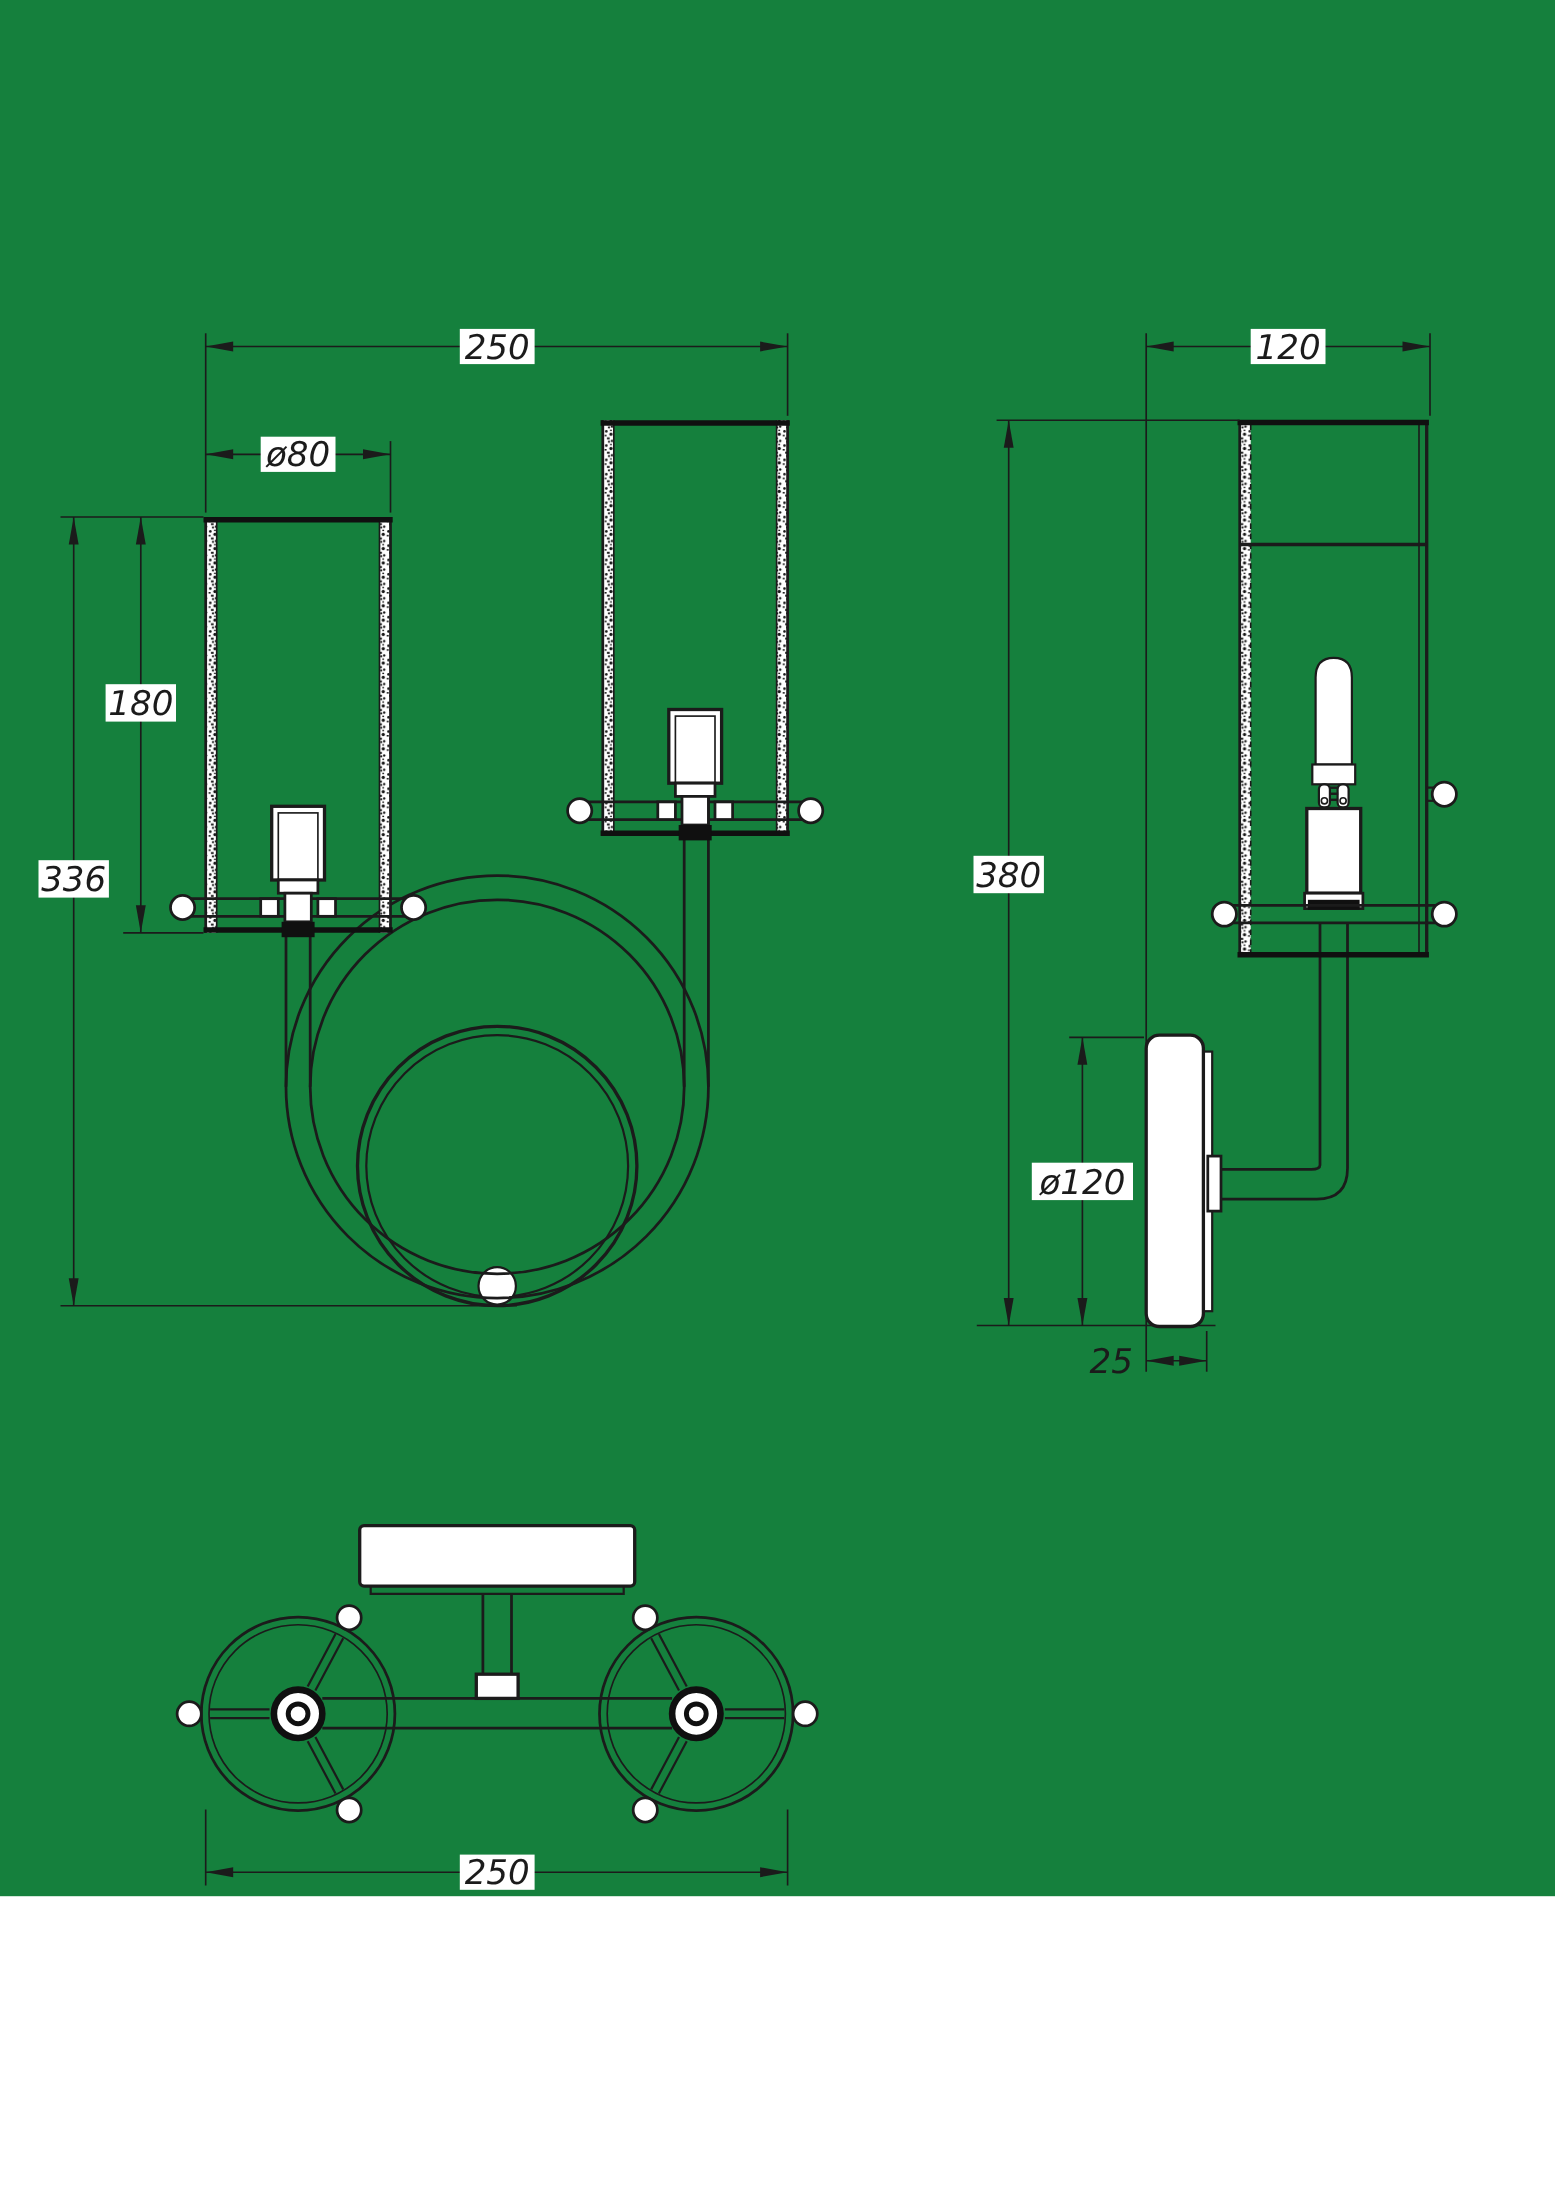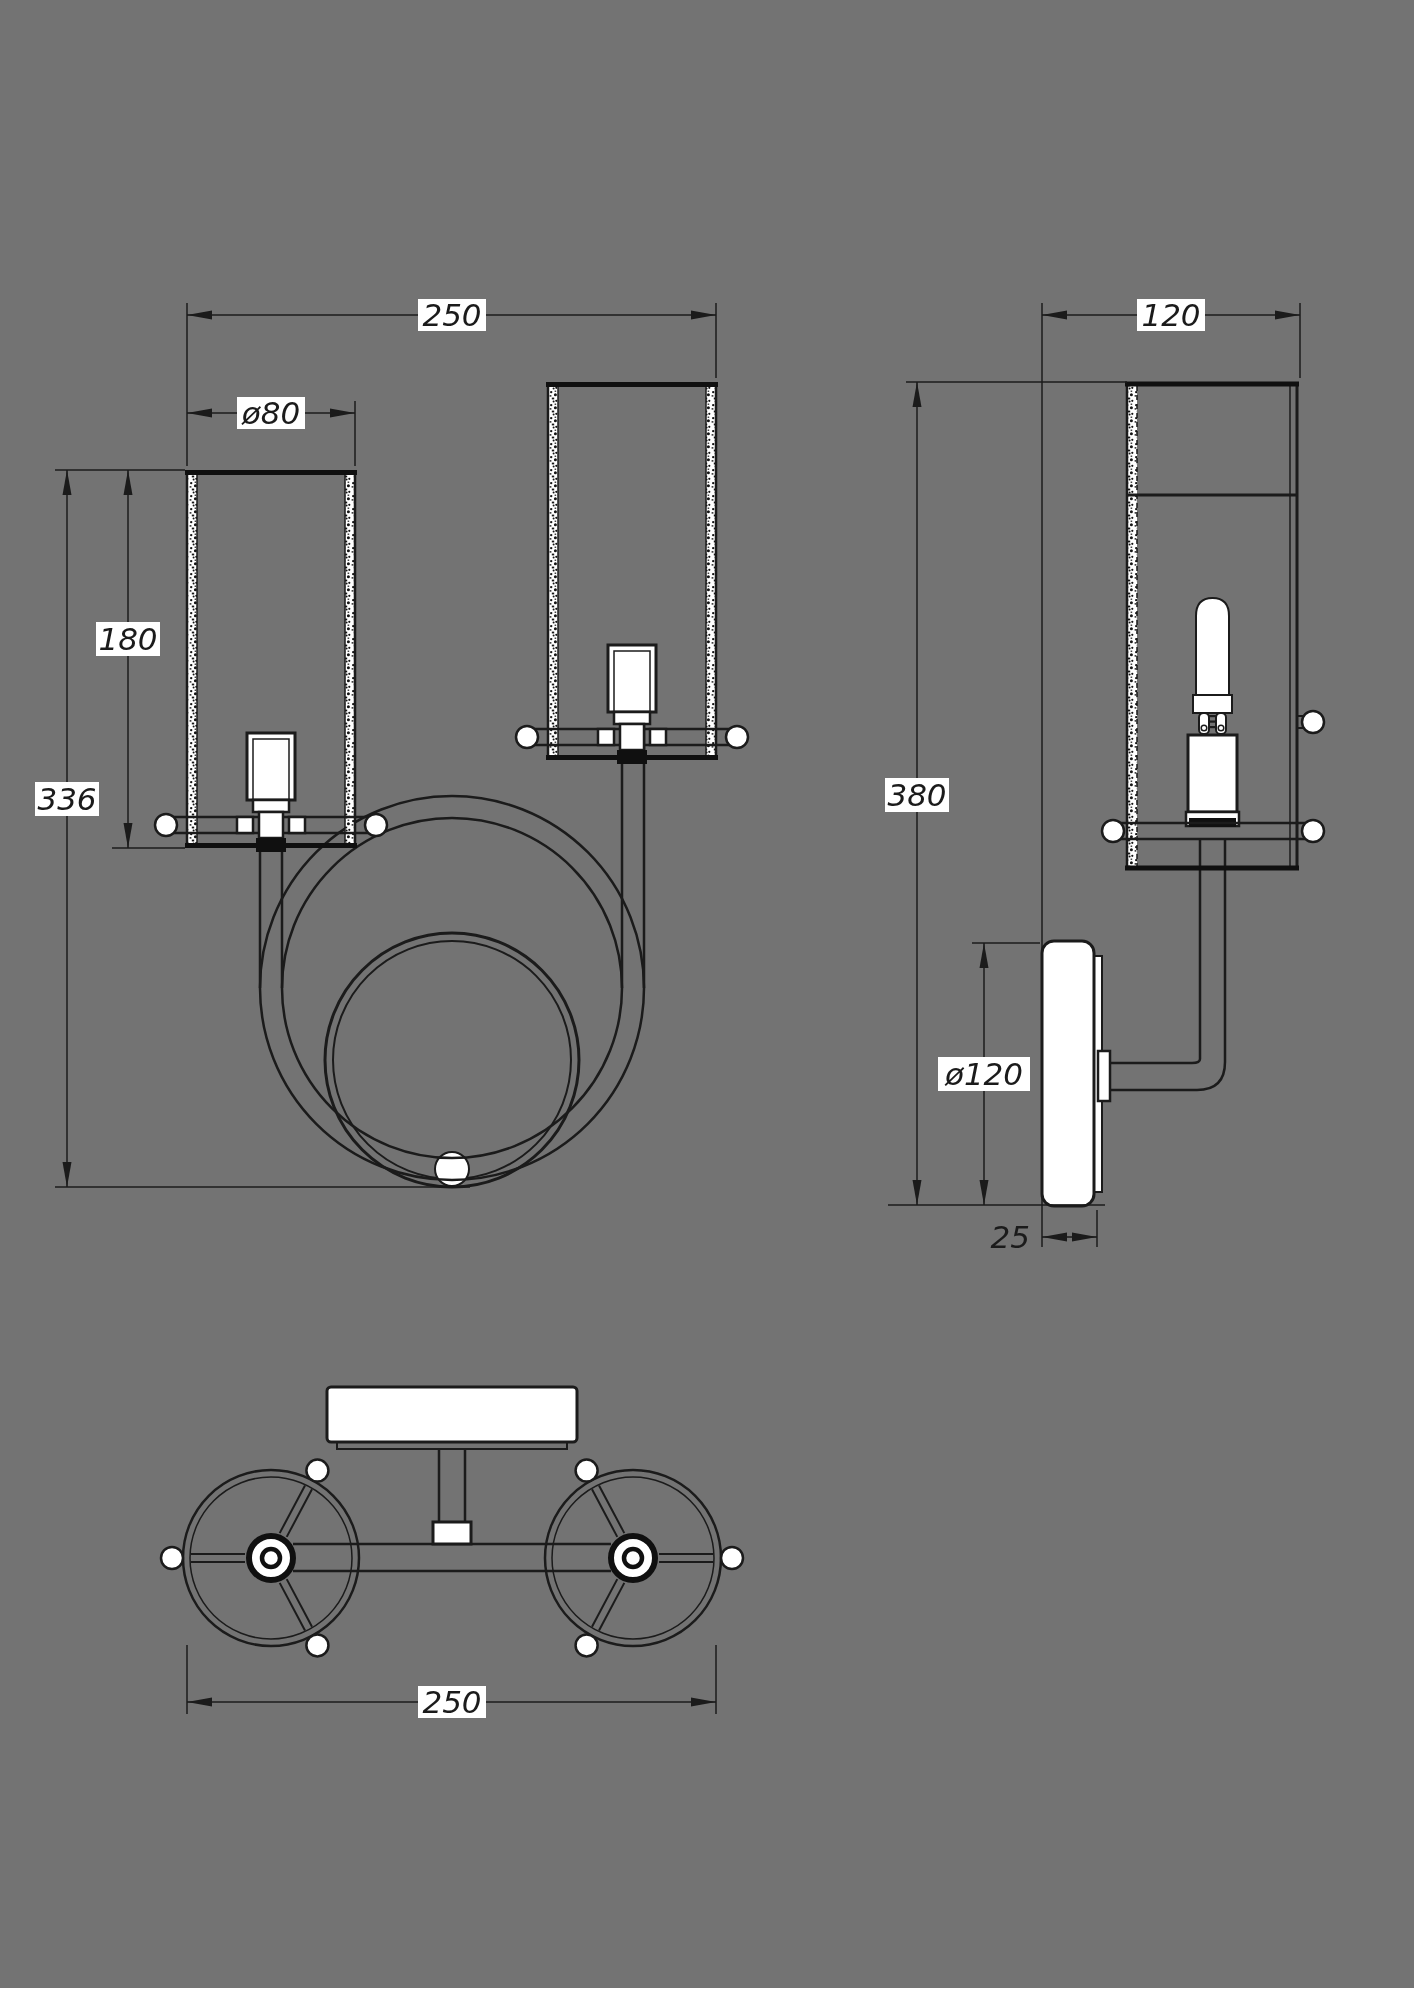--- a/index.html
+++ b/index.html
@@ -1,16 +1,16 @@
 <!DOCTYPE html>
 <html><head>
 <meta charset="utf-8">
 <style>
   html,body{margin:0;padding:0;background:#ffffff;}
-  .sheet{position:relative;width:1414px;height:1988px;background:#737373;overflow:hidden;
+  .sheet{position:relative;width:1414px;height:1724px;background:#15803d;overflow:hidden;
          font-family:"DejaVu Sans",sans-serif;}
   svg{display:block;}
   .dimtxt{font-family:"DejaVu Sans",sans-serif;font-style:italic;font-size:31px;fill:#1b1b1b;}
   .thin{stroke:#1b1b1b;stroke-width:1.5;fill:none;}
   .med{stroke:#1b1b1b;stroke-width:2.5;fill:none;}
   .med2{stroke:#1b1b1b;stroke-width:2;fill:none;}
   .bold{stroke:#1b1b1b;stroke-width:3;fill:none;}
   .edge{stroke:#101010;stroke-width:5;fill:none;}
   .wfill{fill:#ffffff;}
   .arrow{fill:#1b1b1b;stroke:none;}

